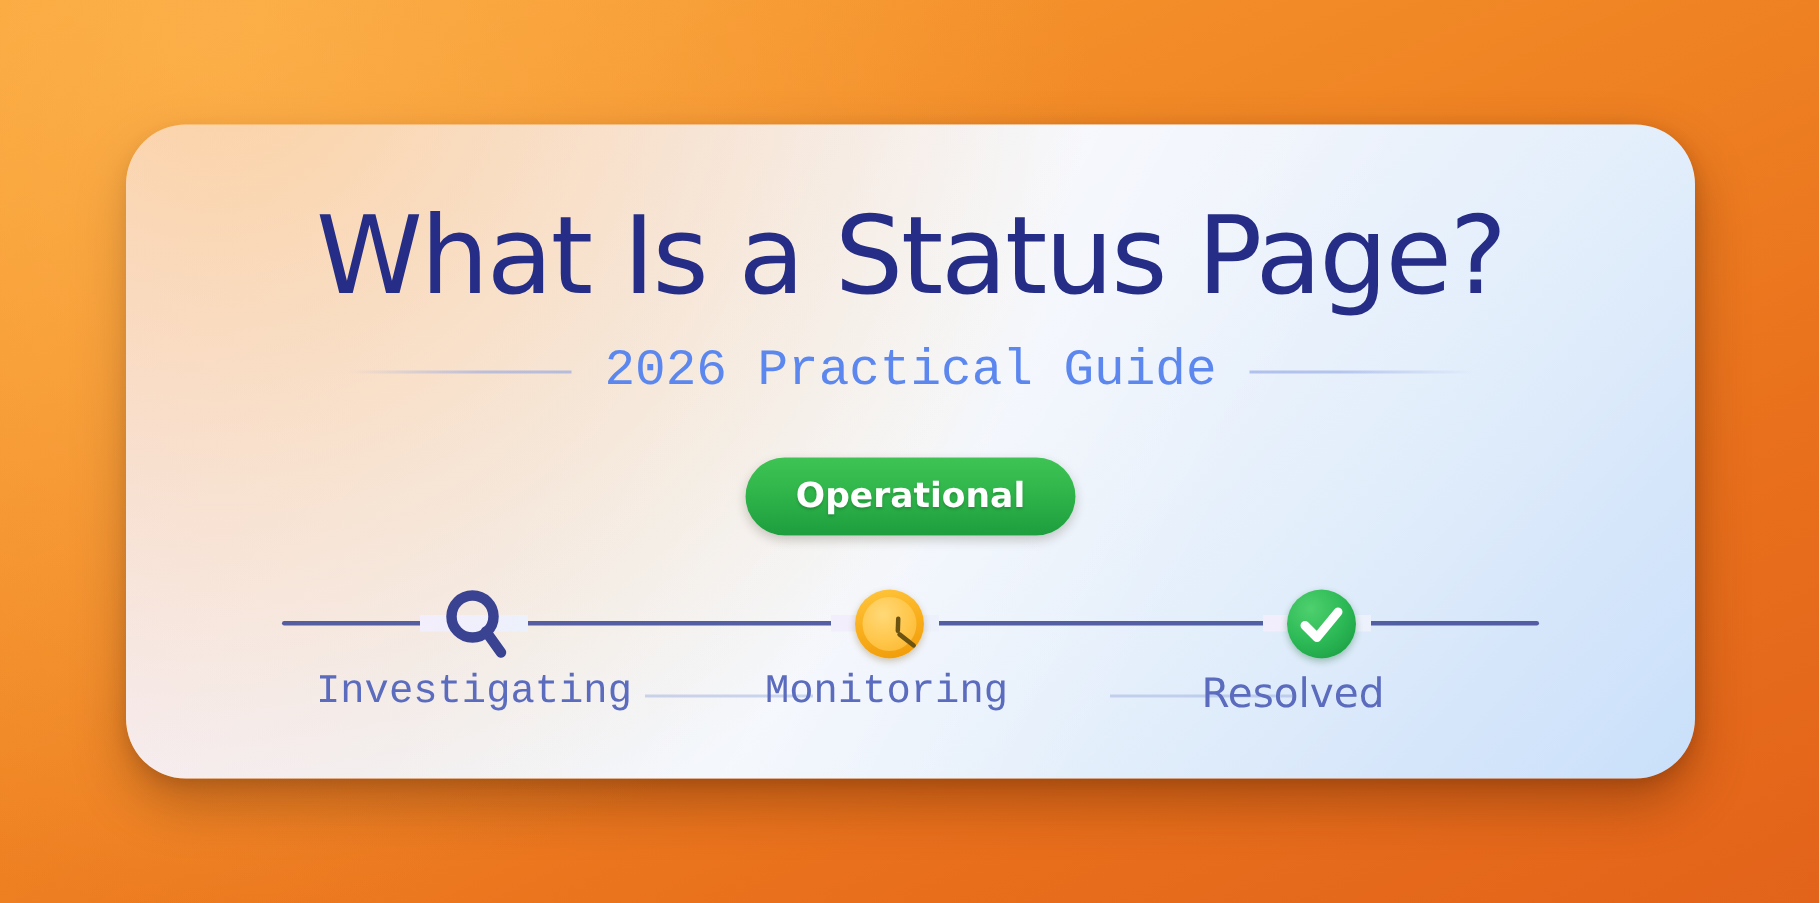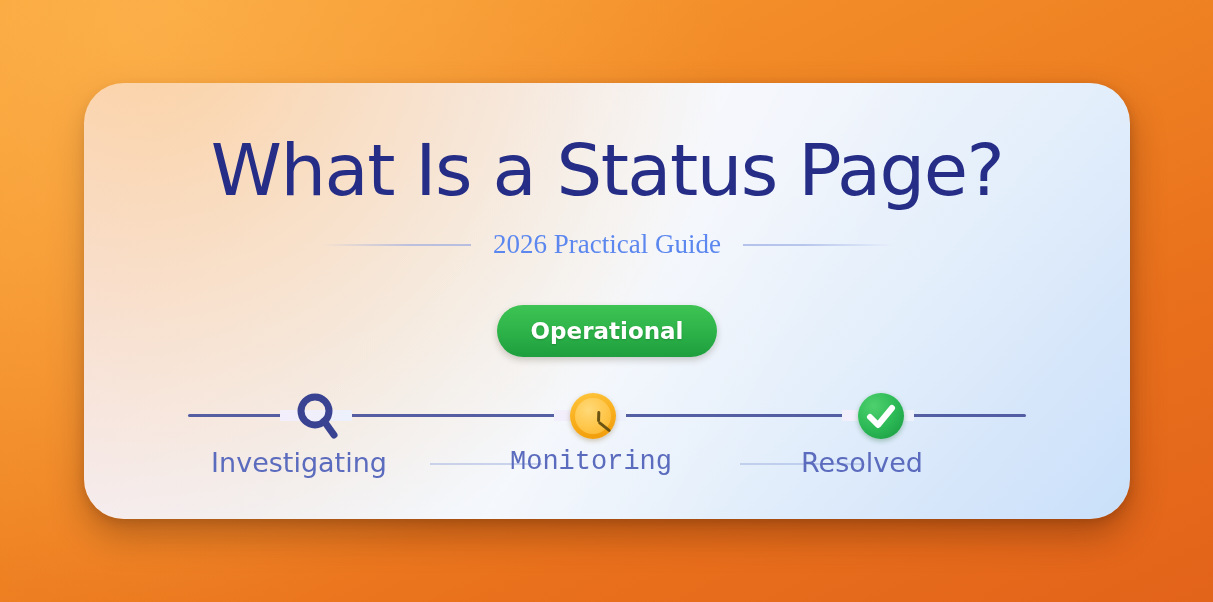--- a/index.html
+++ b/index.html
@@ -103,22 +103,22 @@
   }
   .sub-rule {
     width: 150px;
     height: 2px;
     background: linear-gradient(90deg, rgba(140,160,225,0) 0%, rgba(140,160,225,0.55) 60%, rgba(140,160,225,0.6) 100%);
   }
   .sub-rule.right {
     background: linear-gradient(270deg, rgba(140,160,225,0) 0%, rgba(140,160,225,0.55) 60%, rgba(140,160,225,0.6) 100%);
   }
   #subtitle {
-    font-family: Liberation Serif, serif;
-    font-size: 27px;
+    font-family: Liberation Mono, monospace;
+    font-size: 34px;
     font-weight: 400;
     color: #5b87ef;
     line-height: 1;
     white-space: nowrap;
     text-align: right;
   }
 
   
   #pill-row {
     position: absolute;
@@ -202,21 +202,21 @@
   .label {
     position: absolute;
     top: 68px;
     font-family: "DejaVu Sans", sans-serif;
     font-size: 27px;
     font-weight: 400;
     color: #5b6bbd;
     white-space: nowrap;
     text-align: center;
   }
-  .label.l1 { left: 1px;  width: 220px; }
+  .label.l1 { left: 18px;  width: 220px; font-family: Liberation Mono, monospace; }
   .label.l2 { left: 298px; width: 210px; font-family: Liberation Mono, monospace; }
   .label.l3 { left: 574px; width: 200px; }
 
   .label-rule {
     position: absolute;
     top: 84px;
     height: 2px;
     background: rgba(150,168,220,0.45);
   }
   .label-rule.lr1 { left: 242px; width: 112px; }

